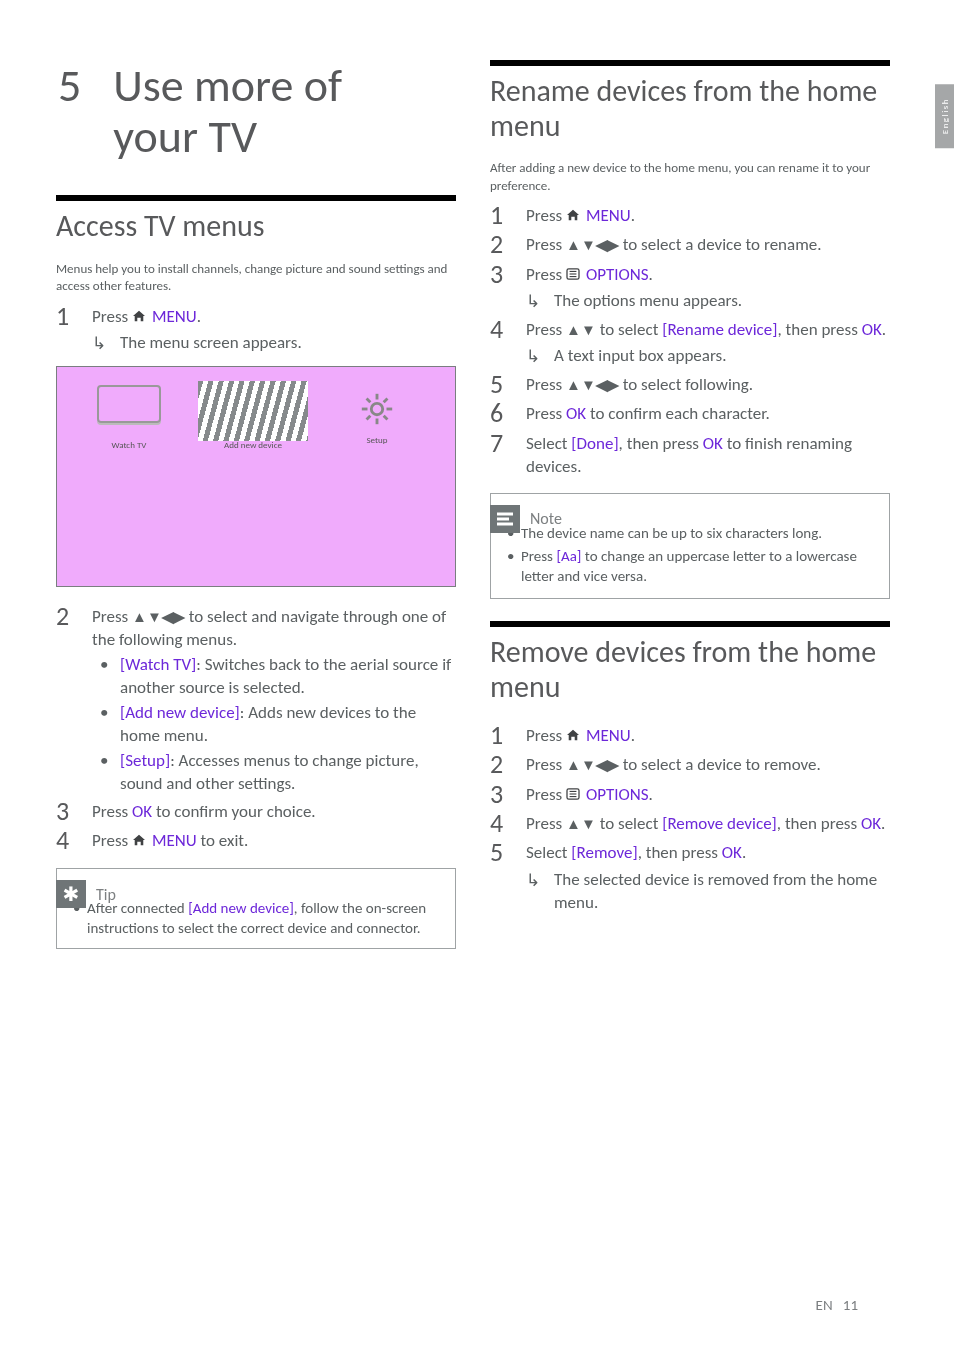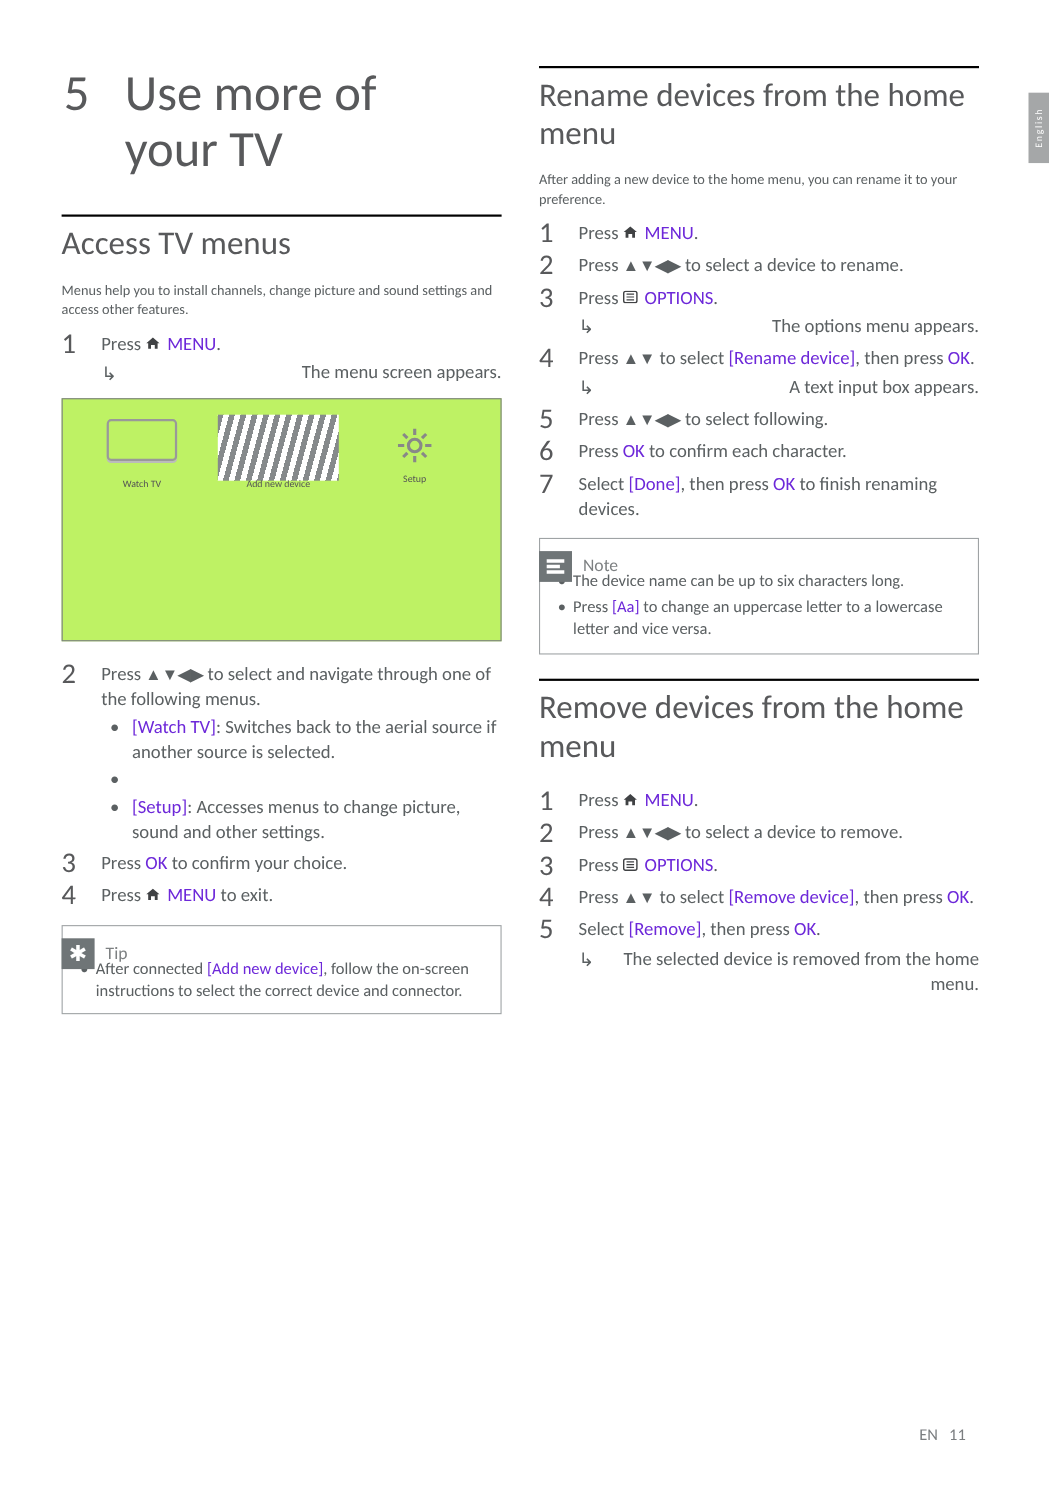--- a/index.html
+++ b/index.html
@@ -26,21 +26,21 @@
     font-weight: 300;
     color: #58595b;
     line-height: 1.1;
     padding-left: 2px;
     padding-bottom: 24px;
     display: flex;
     gap: 32px;
   }
   .chapter-num { font-size: 46px; font-weight: 300; }
   .section-title {
-    border-top: 2px solid #000000;
+    border-top: 6px solid #000000;
     padding-top: 8px;
     font-size: 30px;
     font-weight: 300;
     color: #58595b;
     line-height: 1.15;
     margin-top: 10px;
     margin-bottom: 16px;
   }
   .intro {
     font-size: 13px;
@@ -73,21 +73,21 @@
     line-height: 1.35;
     padding-left: 36px;
     margin-top: 2px;
   }
   .arrow-icn {
     width: 28px;
     flex-shrink: 0;
     font-size: 17px;
     padding-top: 1px;
   }
-  .sub-body { flex: 1; text-align: right; }
+  .sub-body { flex: 1; }
   .bullet-line {
     display: flex;
     align-items: flex-start;
     font-size: 17px;
     font-weight: 300;
     line-height: 1.35;
     padding-left: 36px;
     margin-top: 2px;
   }
   .bullet-dot { width: 28px; flex-shrink: 0; text-align: left; padding-left: 8px; }
@@ -107,21 +107,21 @@
     height: 12px;
     vertical-align: baseline;
     margin-right: 2px;
   }
   
   .menu-illus {
     border: 1px solid #7a7e80;
     height: 221px;
     margin: 10px 0 14px 0;
     position: relative;
-    background: #bef264;
+    background: #f0abfc;
   }
   .menu-row {
     display: flex;
     gap: 24px;
     padding: 18px 22px 0 22px;
   }
   .menu-cell {
     display: flex;
     flex-direction: column;
     align-items: center;
@@ -214,21 +214,21 @@
     font-size: 9px;
     letter-spacing: 1.5px;
     writing-mode: vertical-rl;
     transform: rotate(180deg);
     padding: 14px 4px;
     font-weight: 400;
   }
   .footer {
     position: absolute;
     bottom: 38px;
-    right: 76px;
+    right: 96px;
     font-size: 15px;
     font-weight: 300;
     color: #7b7e80;
   }
   .spacer { height: 12px; }
 </style>
 </head>
 <body>
 
 <div class="side-tab">English</div>
@@ -296,20 +296,21 @@
       <div class="step-body">
         <span>Press </span><span class="glyph">▲▼◀▶</span><span> to select and navigate through one of the following menus.</span>
       </div>
     </div>
     <div class="bullet-line">
       <div class="bullet-dot">•</div>
       <div class="bullet-body"><span class="bold">[Watch TV]</span><span>: Switches back to the aerial source if another source is selected.</span></div>
     </div>
     <div class="bullet-line">
       <div class="bullet-dot">•</div>
+      <div class="bullet-body"><span class="bold">[Add new device]</span><span>: Adds new devices to the home menu.</span></div>
     </div>
     <div class="bullet-line">
       <div class="bullet-dot">•</div>
       <div class="bullet-body"><span class="bold">[Setup]</span><span>: Accesses menus to change picture, sound and other settings.</span></div>
     </div>
 
     <div class="step-line">
       <div class="step-num">3</div>
       <div class="step-body"><span>Press </span><span class="bold">OK</span><span> to confirm your choice.</span></div>
     </div>

